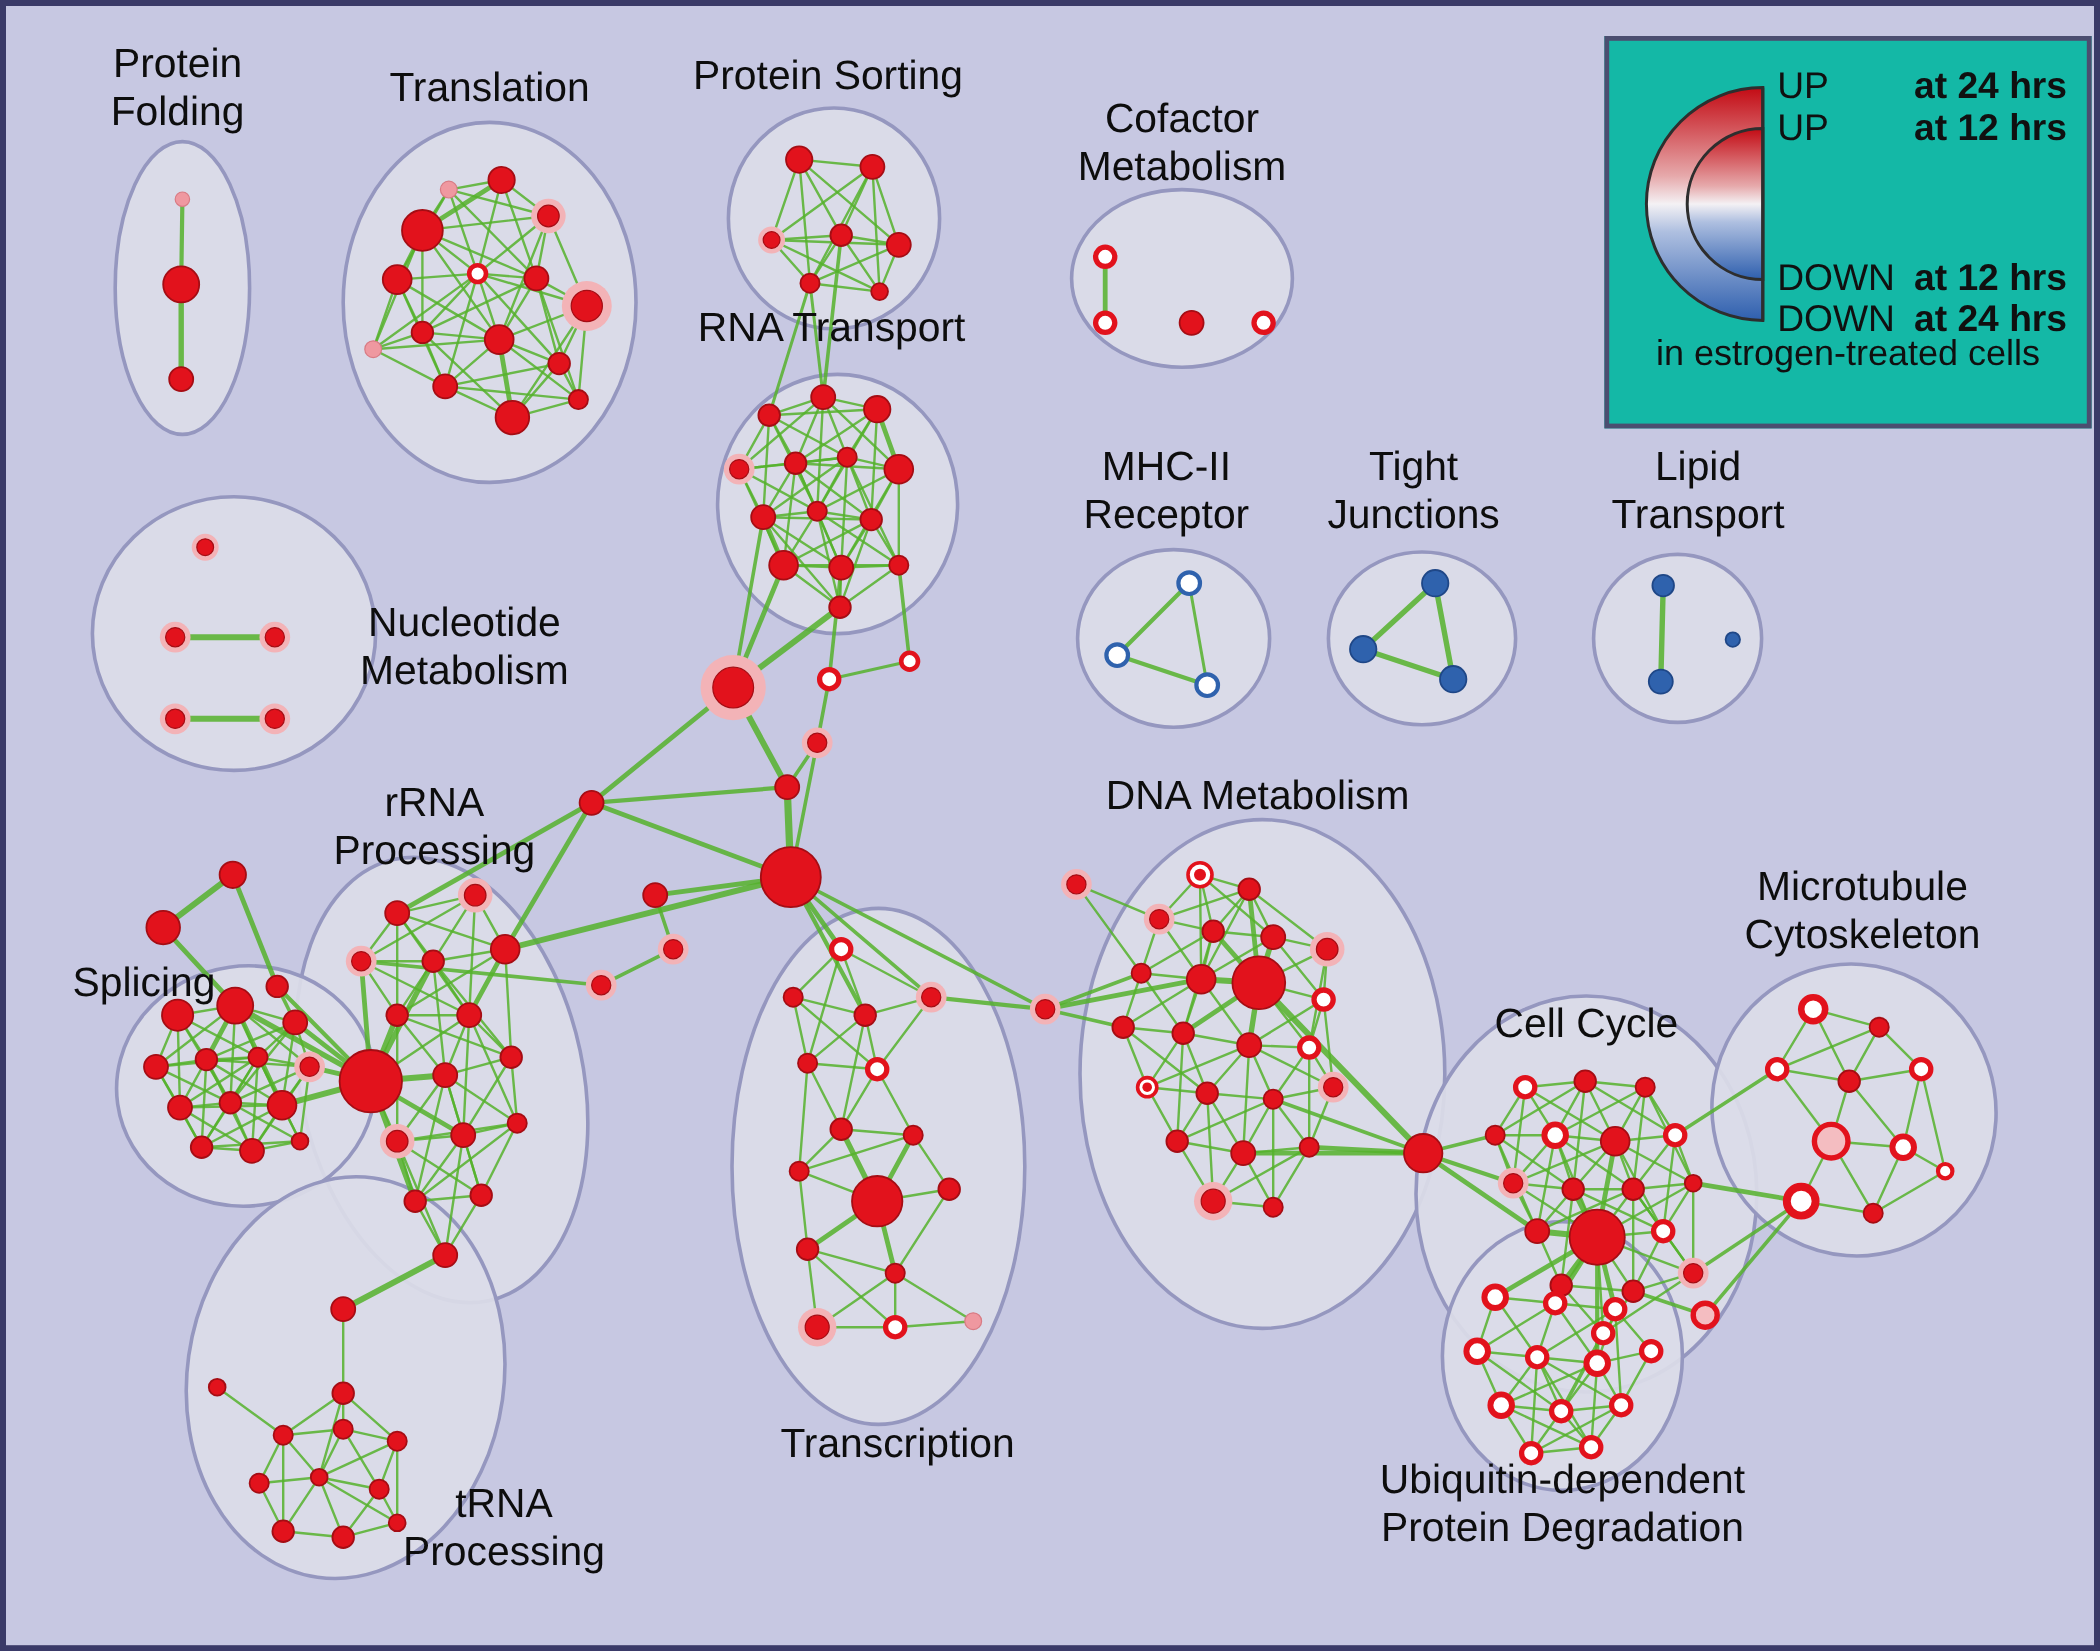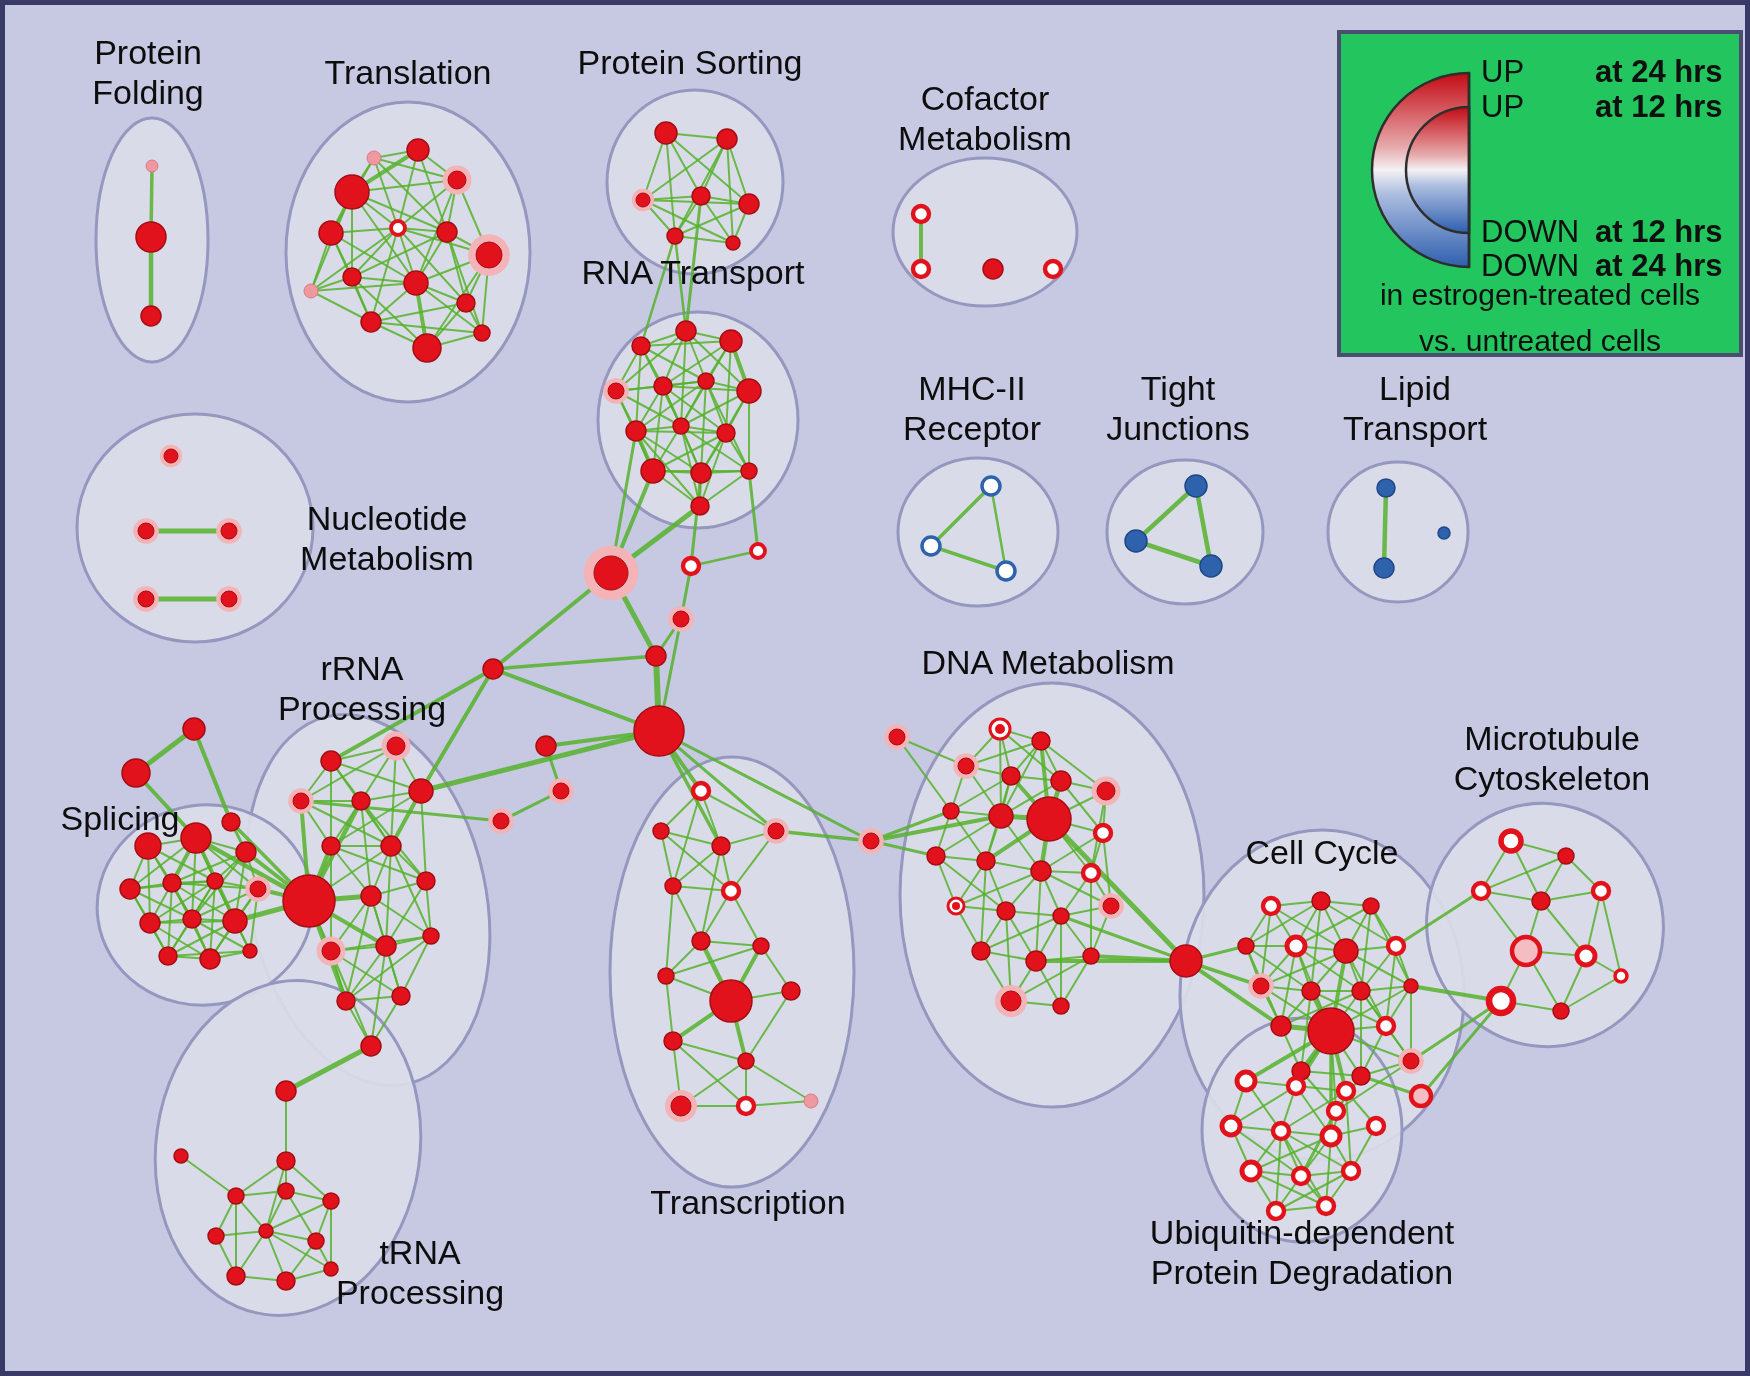--- a/index.html
+++ b/index.html
@@ -5,21 +5,21 @@
   html,body{margin:0;padding:0;}
   body{
     width:1750px;height:1376px;position:relative;overflow:hidden;
     background:#c7c8e2;
     font-family:"Liberation Sans",sans-serif;
   }
   #net{position:absolute;left:0;top:0;}
   svg text{font-family:"Liberation Sans",sans-serif;}
   .legend{
     position:absolute;left:1337px;top:30px;width:406px;height:327px;
-    border:4px solid #4b4e70;background:#22c55e;box-sizing:border-box;z-index:5;
+    border:4px solid #4b4e70;background:#14b8a6;box-sizing:border-box;z-index:5;
   }
   .legend-gfx{position:absolute;left:22px;top:30px;}
   .lg-row{position:absolute;height:36px;width:100%;font-size:31px;color:#101010;}
   .lg-level{position:absolute;left:140px;white-space:nowrap;}
   .lg-time{position:absolute;left:254px;white-space:nowrap;font-weight:bold;}
   .lg-cap{position:absolute;width:100%;text-align:center;font-size:30px;color:#101010;}
 </style>
 </head>
 <body>
 
@@ -906,14 +906,13 @@
   </div>
   <div class="lg-row" style="top:180px;">
     <span class="lg-level">DOWN</span>
     <span class="lg-time">at 12 hrs</span>
   </div>
   <div class="lg-row" style="top:214px;">
     <span class="lg-level">DOWN</span>
     <span class="lg-time">at 24 hrs</span>
   </div>
   <div class="lg-cap" style="top:244px;">in estrogen-treated cells</div>
-  <div class="lg-cap" style="top:290px;">vs. untreated cells</div>
 </div>
 
 </body></html>

